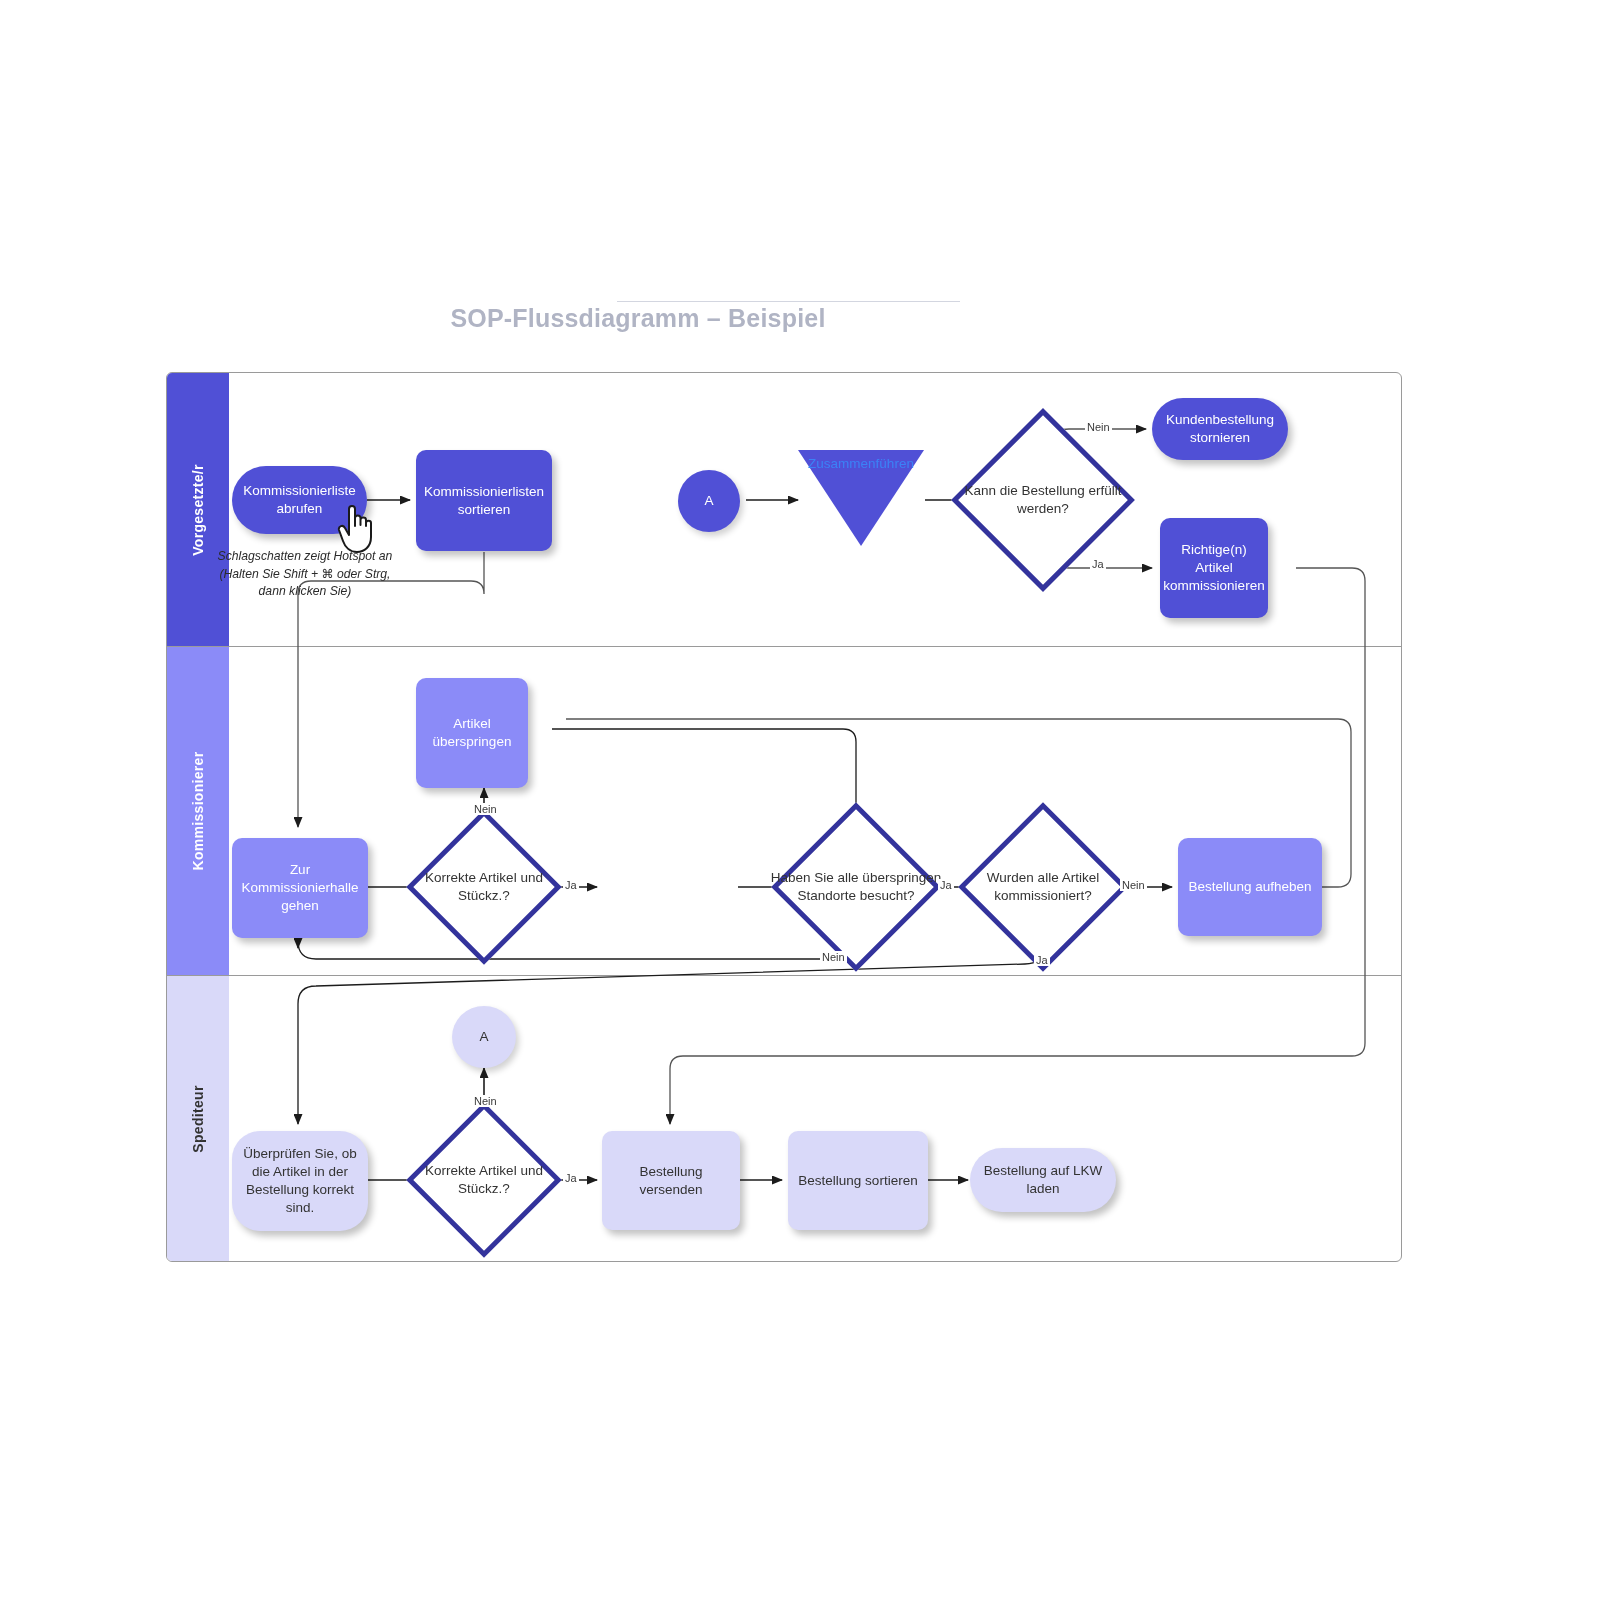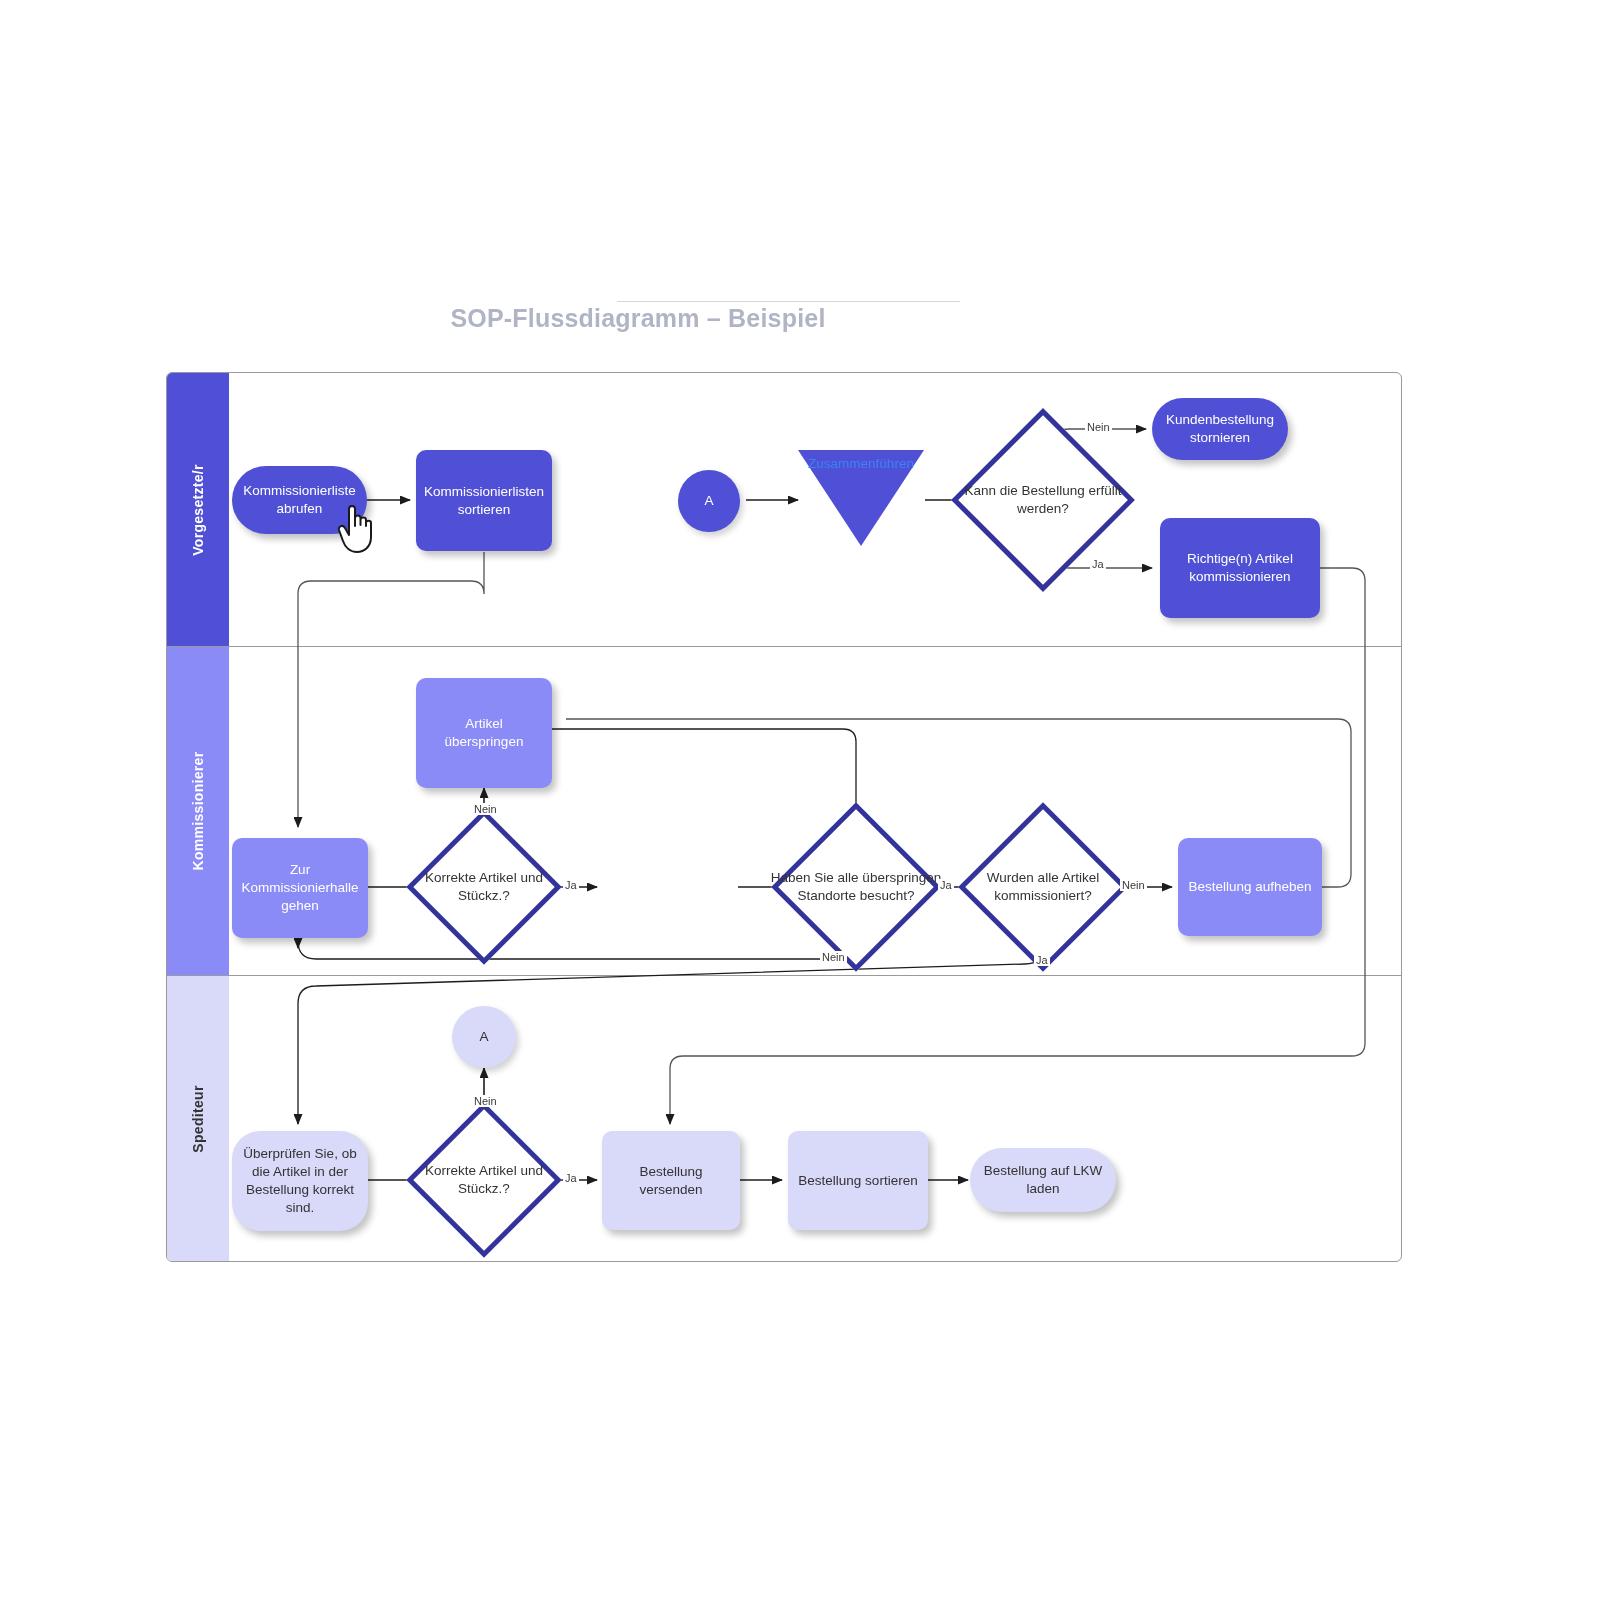--- a/index.html
+++ b/index.html
@@ -197,31 +197,36 @@
 
   <div class="dia" style="left:978px;top:435px;width:130px;height:130px;">
     <div class="shape"></div>
     <div class="txt">Kann die Bestellung erfüllt werden?</div>
   </div>
 
   <div class="node pill t-dark" style="left:1152px;top:398px;width:136px;height:62px;">
     <span>Kundenbestellung stornieren</span>
   </div>
 
-  <div class="node rect t-dark" style="left:1160px;top:518px;width:160px;height:100px;">
+  <div class="node rect t-dark" style="left:1160px;top:518px;width:108px;height:100px;">
     <span>Richtige(n) Artikel kommissionieren</span>
   </div>
 
+  <div class="note">
+    <span>Schlagschatten zeigt Hotspot an</span><br>
+    <span>(Halten Sie Shift + ⌘ oder Strg,</span><br>
+    <span>dann klicken Sie)</span>
+  </div>
   <svg class="cursor" viewBox="0 0 46 56">
     <path d="M13,9 C13,5 19,5 19,9 L19,26 L19,18 C19,14.5 24.5,14.5 24.5,18 L24.5,25
              L24.5,20 C24.5,16.8 30,16.8 30,20 L30,26 L30,23 C30,20 35,20 35,23
              L35,37 C35,47 28,52 21,52 C14,52 9,47 7,41 L3,30 C2,26.5 7,24 9,28 L13,35 Z" fill="#ffffff" stroke="#1a1a1a" stroke-width="2" stroke-linejoin="round"></path>
   </svg>
 
-  <div class="node rect t-mid" style="left:416px;top:678px;width:136px;height:110px;">
+  <div class="node rect t-mid" style="left:416px;top:678px;width:112px;height:110px;">
     <span>Artikel überspringen</span>
   </div>
 
   <div class="node rect t-mid" style="left:232px;top:838px;width:136px;height:100px;">
     <span>Zur Kommissionierhalle gehen</span>
   </div>
 
   <div class="dia" style="left:429px;top:832px;width:110px;height:110px;">
     <div class="shape"></div>
     <div class="txt">Korrekte Artikel und Stückz.?</div>

